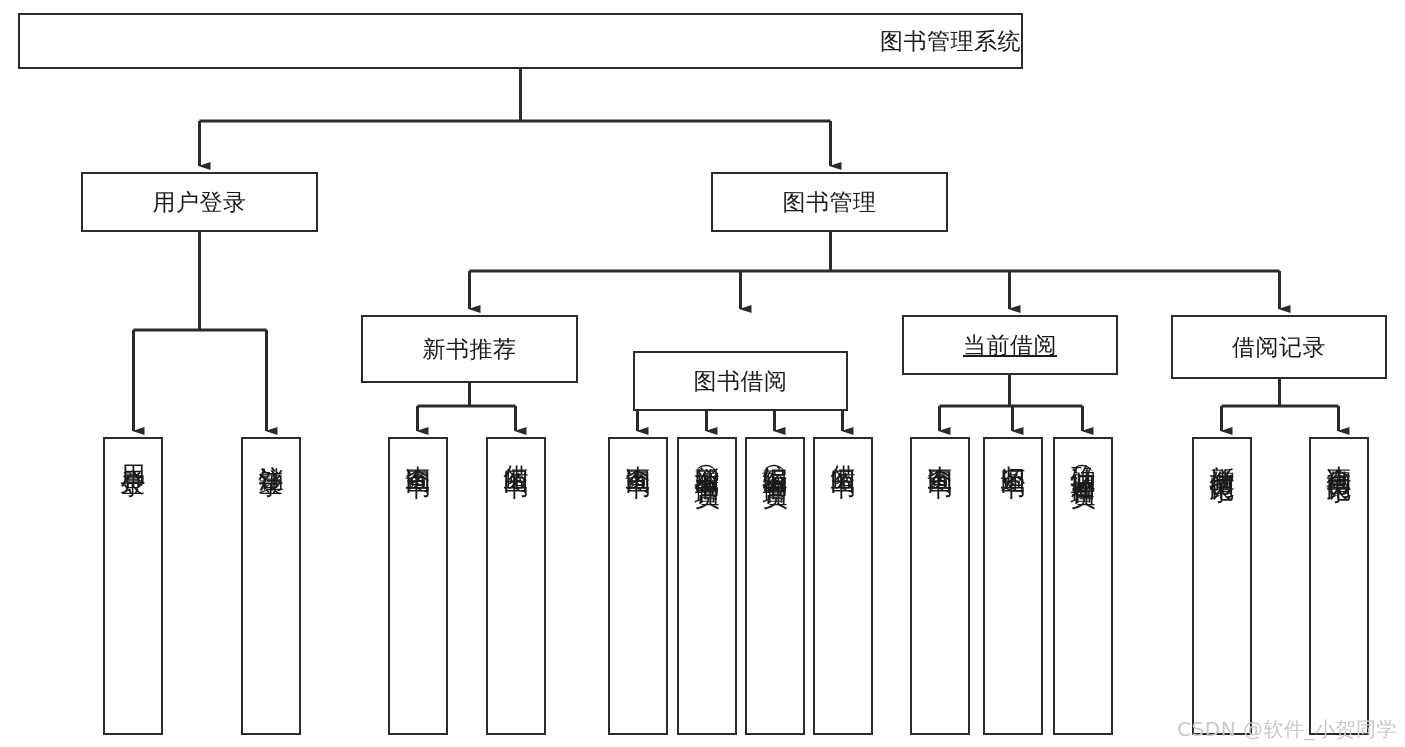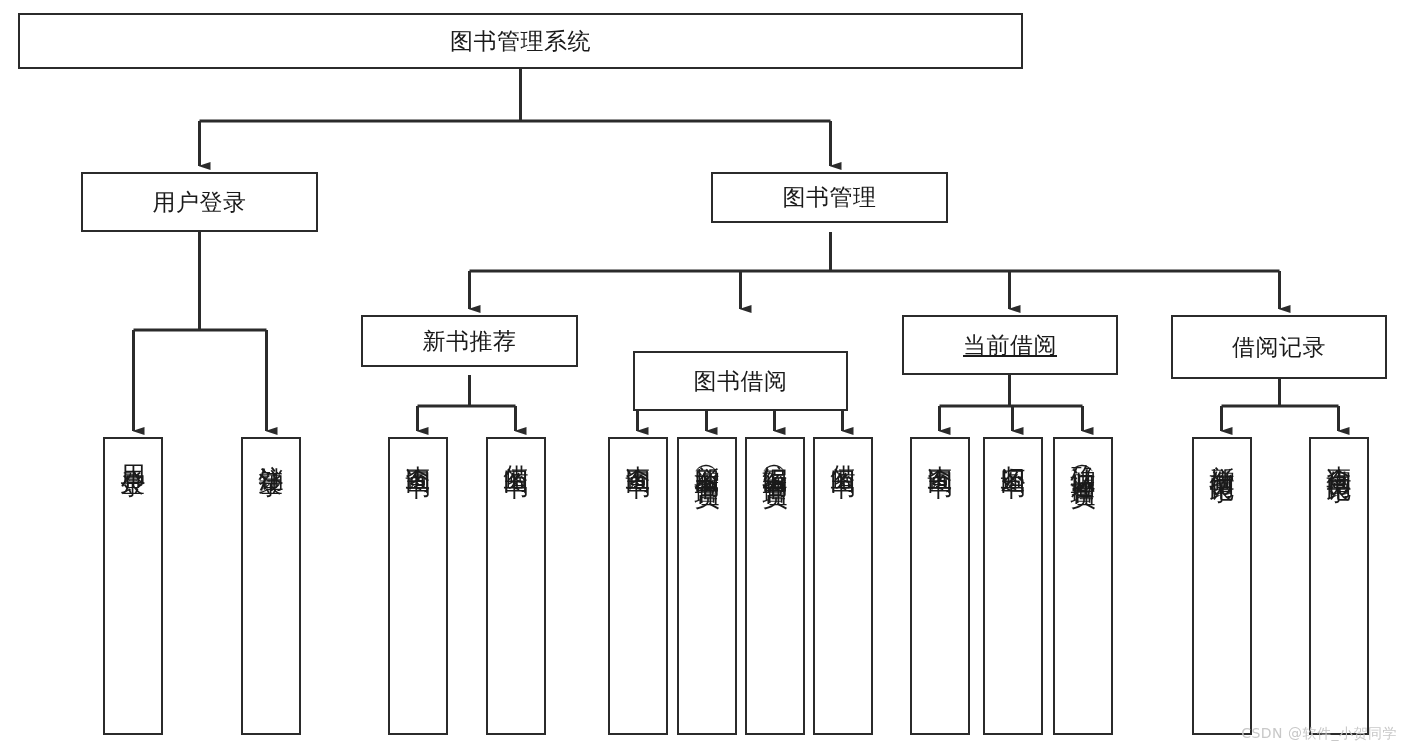--- a/index.html
+++ b/index.html
@@ -58,21 +58,21 @@
     text-orientation: upright;
     font-size: 25px;
     line-height: 1.0;
     letter-spacing: 3px;
     white-space: nowrap;
   }
   .watermark {
     position: absolute;
     right: 8px;
     bottom: 4px;
-    font-size: 14px;
+    font-size: 20px;
     color: #c8c8c8;
     letter-spacing: 0.5px;
     white-space: nowrap;
     pointer-events: none;
   }
 </style>
 </head>
 <body>
 
 <div id="diagram-root">
@@ -135,32 +135,32 @@
     </g>
 
     <g stroke="#2b2b2b" stroke-width="3" fill="none">
       <path d="M1279.5,375 L1279.5,406"></path>
       <path d="M1221.5,406 L1338.5,406"></path>
       <path d="M1221.5,406 L1221.5,431" marker-end="url(#arrowhead)"></path>
       <path d="M1338.5,406 L1338.5,431" marker-end="url(#arrowhead)"></path>
     </g>
   </svg>
 
-  <div class="node horiz" style="left: 18px; top: 13px; width: 1005px; height: 56px;">
+  <div class="node horiz" style="left: 18px; top: 13px; width: 1005px; height: 56px; justify-content: flex-end;">
     <span class="node-label">图书管理系统</span>
   </div>
 
   <div class="node horiz" style="left: 81px; top: 172px; width: 237px; height: 60px;">
     <span class="node-label">用户登录</span>
   </div>
-  <div class="node horiz" style="left: 711px; top: 172px; width: 237px; height: 51px;">
+  <div class="node horiz" style="left: 711px; top: 172px; width: 237px; height: 60px;">
     <span class="node-label">图书管理</span>
   </div>
 
-  <div class="node horiz" style="left: 361px; top: 315px; width: 217px; height: 52px;">
+  <div class="node horiz" style="left: 361px; top: 315px; width: 217px; height: 68px;">
     <span class="node-label">新书推荐</span>
   </div>
   <div class="node horiz" style="left: 633px; top: 315px; width: 215px; height: 60px; margin-top: 36px;">
     <span class="node-label">图书借阅</span>
   </div>
   <div class="node horiz" style="left: 902px; top: 315px; width: 216px; height: 60px; text-decoration: underline;">
     <span class="node-label">当前借阅</span>
   </div>
   <div class="node horiz" style="left: 1171px; top: 315px; width: 216px; height: 64px;">
     <span class="node-label">借阅记录</span>

